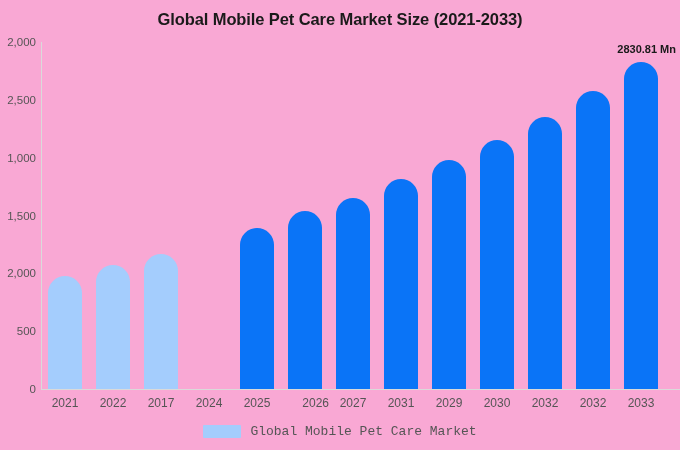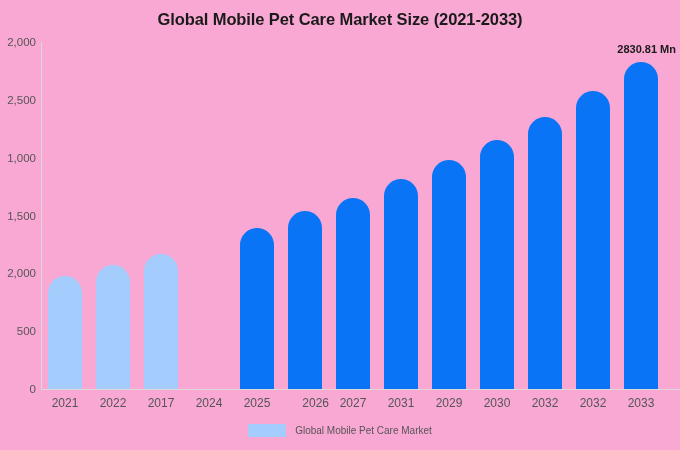--- a/index.html
+++ b/index.html
@@ -133,22 +133,23 @@
     align-items: center;
     justify-content: center;
     gap: 9px;
   }
   .legend-swatch {
     width: 38px;
     height: 13px;
     border-radius: 1px;
   }
   .legend-text {
-    font-size: 10px;
+    font-size: 13px;
     color: #555555;
+    font-family: Liberation Mono, monospace;
   }
 </style>
 </head>
 <body>
 
 <div id="chart-root">
 
   <div class="chart-title">Global Mobile Pet Care Market Size (2021-2033)</div>
 
   <div class="yticks-wrap">

